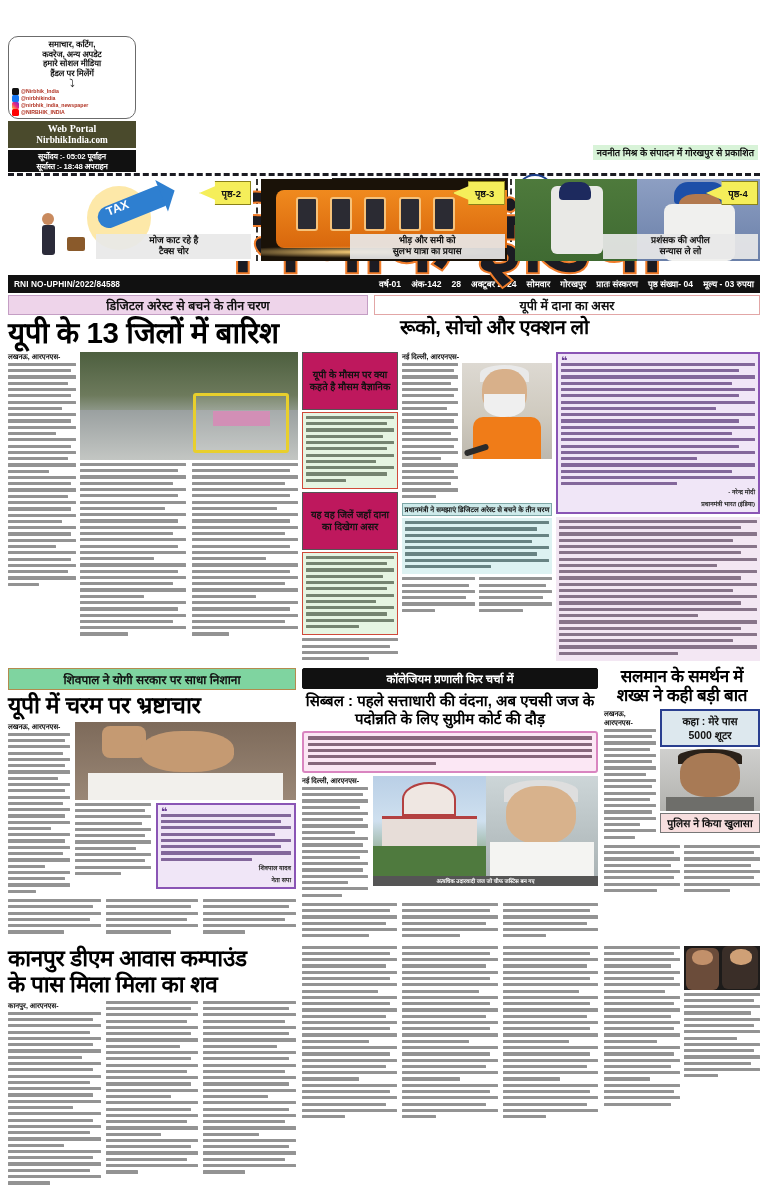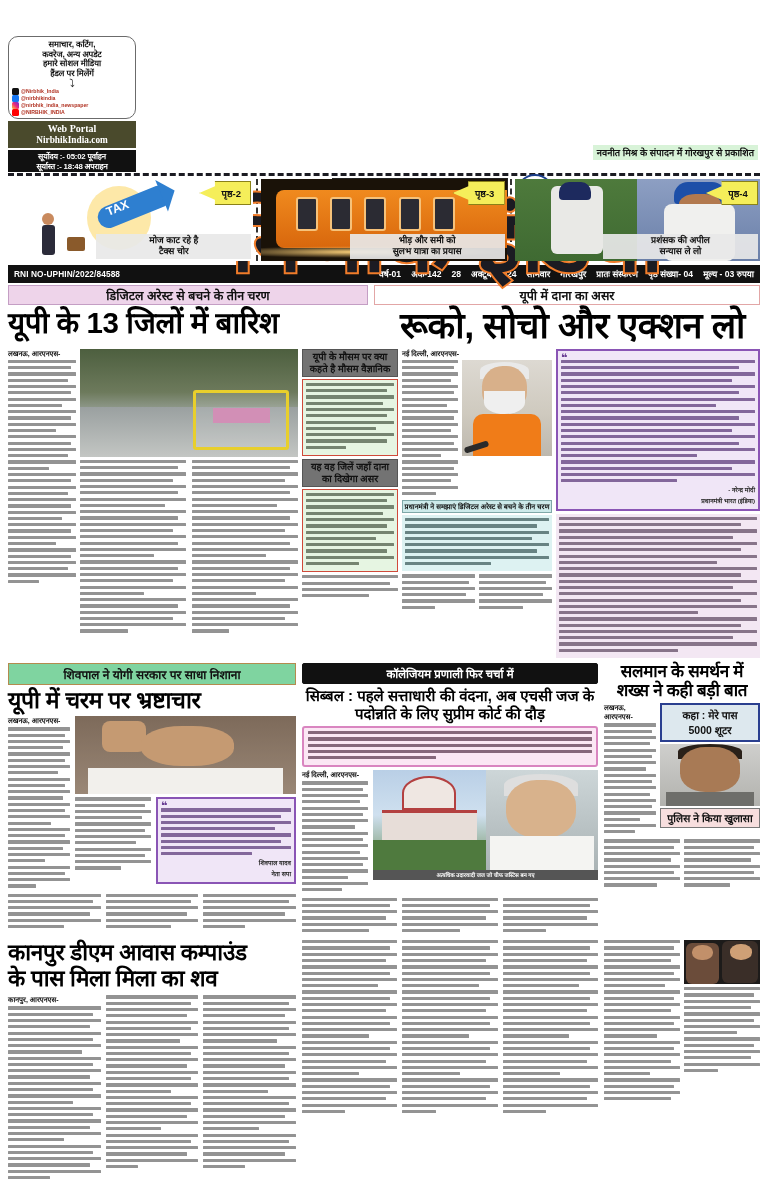--- a/index.html
+++ b/index.html
@@ -100,57 +100,57 @@
   .art-cric1 .pl { position:absolute; left:30%; top:8%; width:42%; height:84%; background:#e9e9e6; border-radius:6px;}
   .art-cric1 .hlm { position:absolute; left:36%; top:4%; width:26%; height:22%; background:#1d2a5e; border-radius:10px 10px 4px 4px;}
   .art-cric2 { background: linear-gradient(180deg,#8d9fc3,#6a7fa8); }
   .art-cric2 .pl { position:absolute; left:22%; top:30%; width:58%; height:70%; background:#f0f0ee; border-radius:8px;}
   .art-cric2 .cap { position:absolute; left:30%; top:4%; width:42%; height:26%; background:#1d4fa8; border-radius:14px 14px 4px 4px;}
   .art-cric2 .face { position:absolute; left:34%; top:18%; width:34%; height:30%; background:#b2794e; border-radius:40%;}
 
   
   .infobar {
     background: #111; color: #fff; height: 18px; display: flex; align-items: center;
-    padding: 4px 6px; gap: 10px; margin-top: 4px;
+    padding: 4px 6px; gap: 10px; margin-top: 14px;
   }
   .infobar .rni { font-size: 8.3px; font-weight: bold; letter-spacing: .1px; }
   .infobar .spacer { flex: 1; }
   .infobar .bit { font-size: 8.6px; font-weight: bold; white-space: nowrap; }
 
   
   .kickers { display: flex; gap: 6px; margin-top: 2px; }
   .kicker {
     height: 20px; display: flex; align-items: center; justify-content: center;
     font-size: 12.5px; font-weight: bold; color: #111;
   }
   .k-left { width: 386px; border: 1px solid #e2a6a6; background: #fff; }
   .k-right { flex: 1; border: 1px solid #c49ec4; background: #eed4ea; }
 
   .heads { display: flex; gap: 6px; margin-top: 2px; }
   .head-main { width: 386px; font-size: 29.5px; font-weight: bold; color: #000; line-height: 1.08; white-space: nowrap; letter-spacing: -.4px;}
-  .head-right { flex: 1; font-size: 36px; font-weight: bold; color: #000; line-height: 1.08; white-space: nowrap; letter-spacing: -.4px;}
+  .head-right { flex: 1; font-size: 20px; font-weight: bold; color: #000; line-height: 1.08; white-space: nowrap; letter-spacing: -.4px;}
 
   .topwrap { display: flex; gap: 4px; margin-top: 3px; }
   .col { }
   .byline { font-size: 7px; font-weight: bold; color: #111; margin-bottom: 2px; }
   .fake-lines { }
   .fl { height: 3.2px; background: #7b7b7b; margin-bottom: 3.1px; border-radius: .5px; opacity: .82; }
   .fl.s80 { width: 80%; } .fl.s92 { width: 92%; } .fl.s70 { width: 70%; } .fl.s60 { width: 60%; }
   .fl.s45 { width: 45%; } .fl.s100 { width: 100%; } .fl.s88{width:88%;} .fl.s35{width:35%;}
 
   .photo { background: #cfcfcf; position: relative; overflow: hidden; }
   .rainphoto { background: linear-gradient(180deg,#4d5f3f 0%,#6d7a5c 40%,#9aa39a 60%,#b9bcb6 100%); }
   .rainphoto .road { position:absolute; left:0; right:0; bottom:0; height:46%; background:linear-gradient(180deg,#9aa0a0,#c3c6c3);}
   .rainphoto .gate { position:absolute; right:4%; bottom:6%; width:44%; height:56%; border:3px solid #e8cf2c; border-radius:3px; background:rgba(255,255,255,.12);}
   .rainphoto .gate .plate{position:absolute; left:18%; top:28%; width:64%; height:28%; background:#d28fb6;}
 
   .boxy { border: 1px solid #d04a3a; }
   .box-hd {
     font-size: 9.6px; font-weight: bold; text-align: center; color: #111;
-    border: 1px solid #555; padding: 1px 2px; line-height: 1.25; background: #737373; margin-bottom: 2px;
+    border: 1px solid #555; padding: 16px 2px; line-height: 1.25; background: #be185d; margin-bottom: 2px;
   }
   .box-green { background: #e6f5e2; padding: 3px; }
   .box-green .fl { background: #5c6b57; }
 
   .modiphoto { background: linear-gradient(180deg,#ddd9d2 0%,#cfcabf 55%,#bdb8ae 100%); }
   .modiphoto .face { position:absolute; left:22%; top:6%; width:50%; height:46%; background:#d8b08a; border-radius:46% 46% 40% 40%; }
   .modiphoto .hair { position:absolute; left:20%; top:2%; width:54%; height:18%; background:#e9e9e9; border-radius:50% 50% 0 0;}
   .modiphoto .beard { position:absolute; left:24%; top:32%; width:46%; height:24%; background:#efefef; border-radius:0 0 50% 50%;}
   .modiphoto .vest { position:absolute; left:12%; bottom:0; width:76%; height:44%; background:#f07c18; border-radius:10px 10px 0 0;}
   .modiphoto .kurta { position:absolute; left:30%; bottom:0; width:40%; height:40%; background:#fafafa;}

